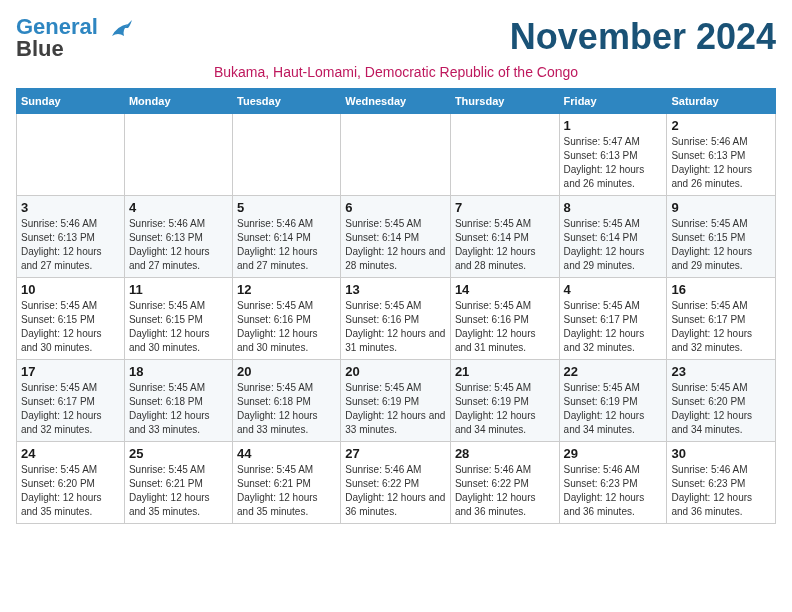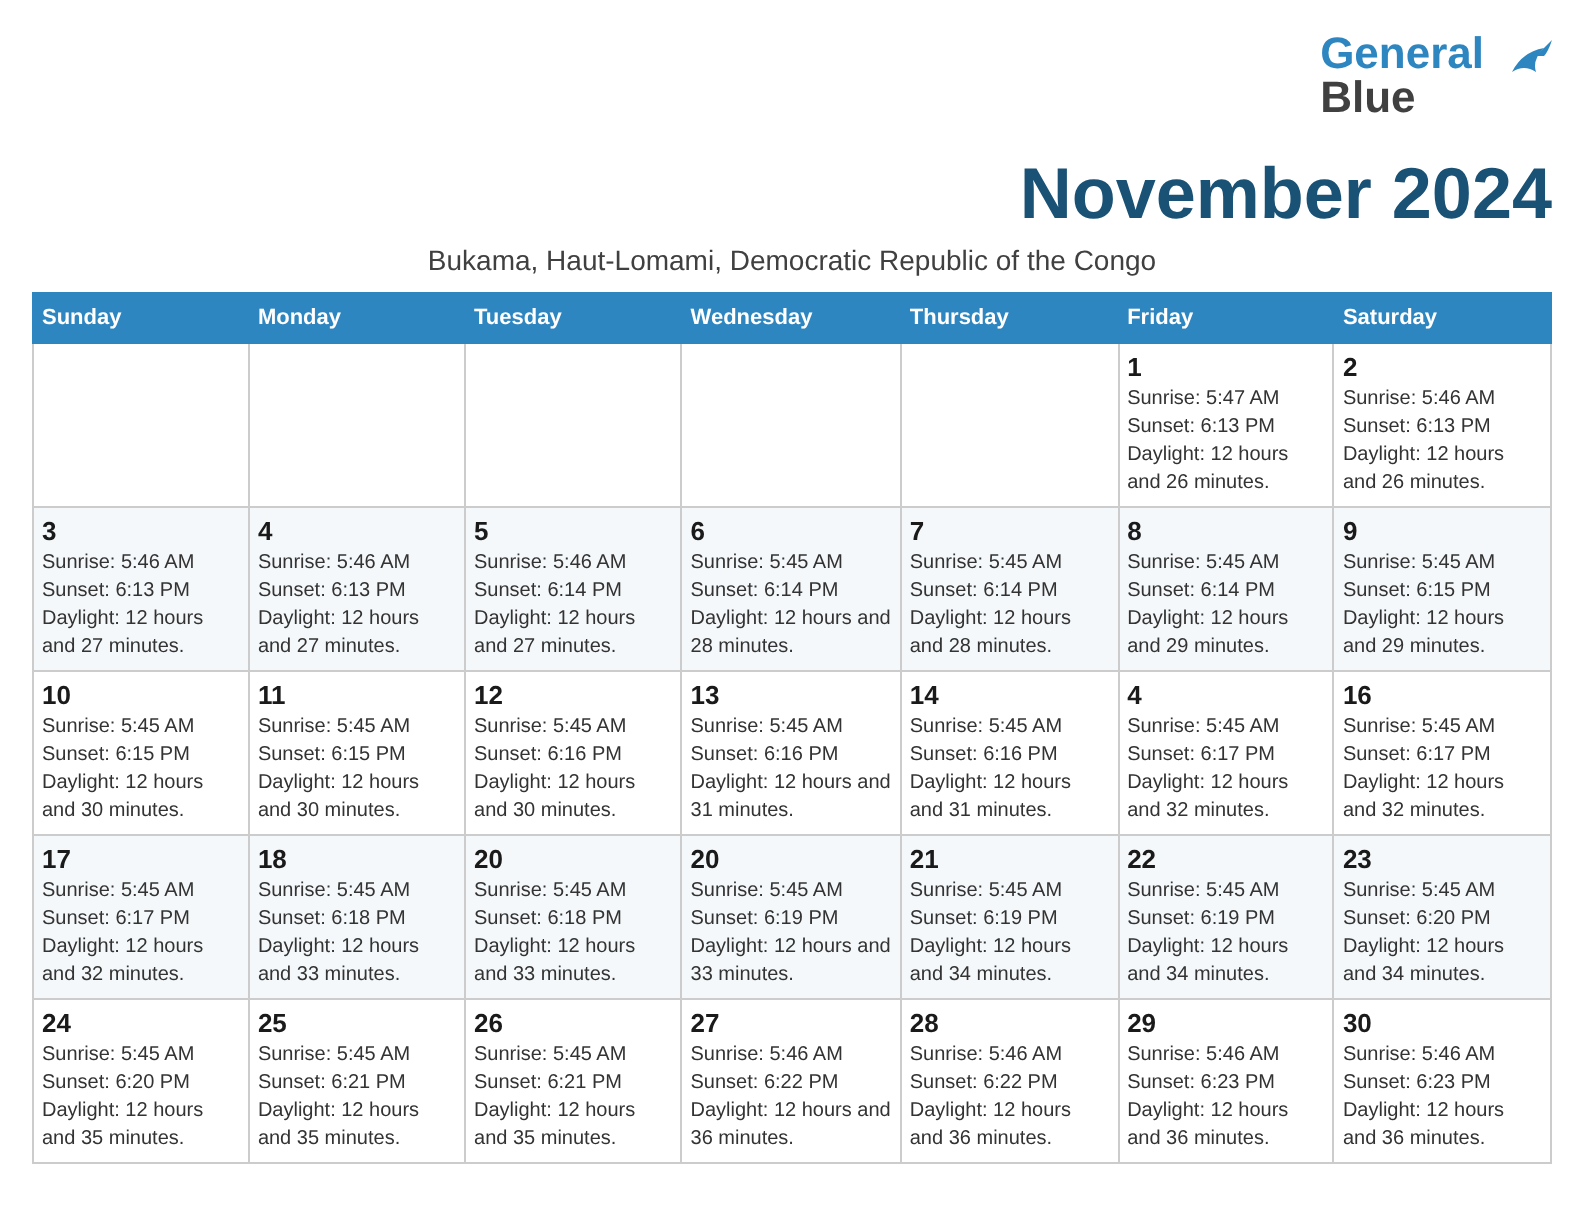--- a/index.html
+++ b/index.html
@@ -6,49 +6,47 @@
     body {
       font-family: Arial, sans-serif;
       background: #fff;
       width: 792px;
       min-height: 612px;
       padding: 16px;
     }
     .header-area {
       display: flex;
       justify-content: space-between;
-      align-items: flex-end;
+      align-items: flex-start;
       margin-bottom: 4px;
-      flex-direction: column;
     }
     .logo {
       display: flex;
       flex-direction: column;
       align-items: flex-start;
     }
     .logo-text {
       font-size: 22px;
       font-weight: bold;
       color: #1a5276;
       line-height: 1;
     }
     .logo-text span {
       color: #2e86c1;
     }
     .month-title {
       font-size: 36px;
       font-weight: bold;
       color: #1a5276;
       text-align: right;
-      margin-top: 16px;
     }
     .subtitle {
       text-align: center;
       font-size: 14px;
-      color: #404040;
+      color: #be185d;
       margin-bottom: 8px;
     }
     table {
       width: 100%;
       border-collapse: collapse;
       font-size: 11px;
     }
     thead th {
       background-color: #2e86c1;
       color: #fff;
@@ -276,21 +274,21 @@
 Sunset: 6:20 PM
 Daylight: 12 hours and 35 minutes.</div>
         </td>
         <td>
           <span class="day-num">25</span>
           <div class="day-info" style="white-space: pre-line;">Sunrise: 5:45 AM
 Sunset: 6:21 PM
 Daylight: 12 hours and 35 minutes.</div>
         </td>
         <td>
-          <span class="day-num">26</span>
+          <span class="day-num">44</span>
           <div class="day-info" style="white-space: pre-line;">Sunrise: 5:45 AM
 Sunset: 6:21 PM
 Daylight: 12 hours and 35 minutes.</div>
         </td>
         <td>
           <span class="day-num">27</span>
           <div class="day-info" style="white-space: pre-line;">Sunrise: 5:46 AM
 Sunset: 6:22 PM
 Daylight: 12 hours and 36 minutes.</div>
         </td>

